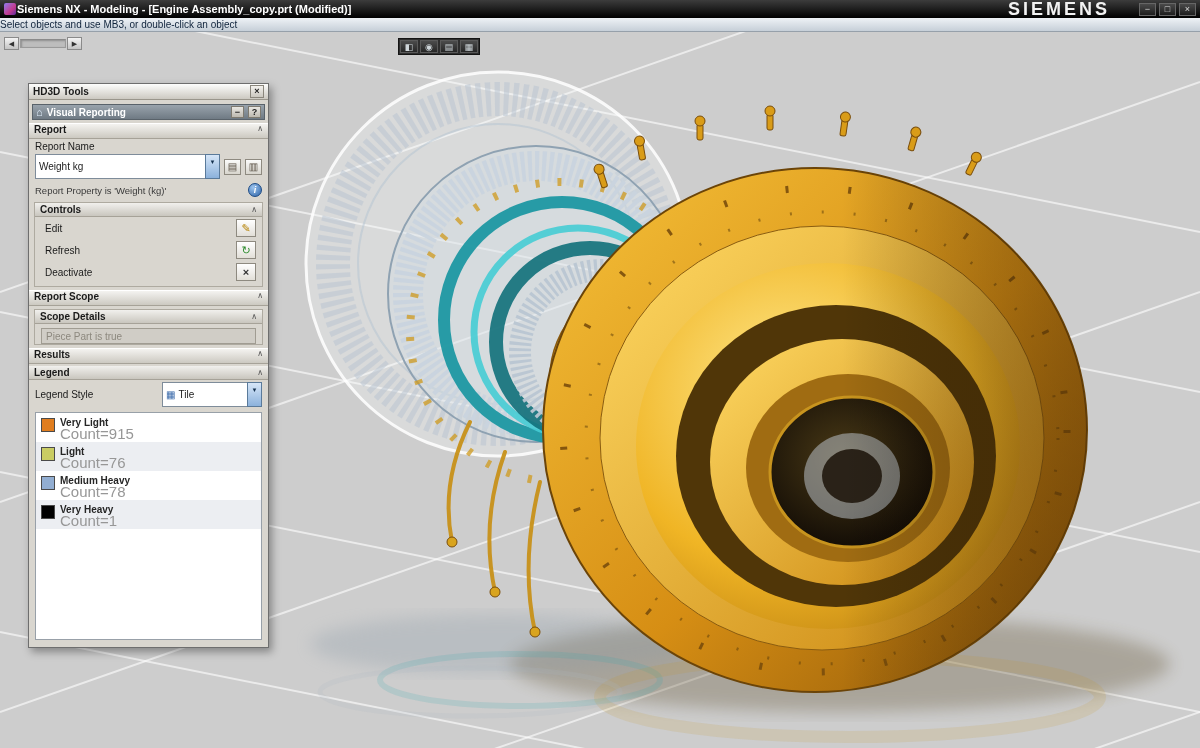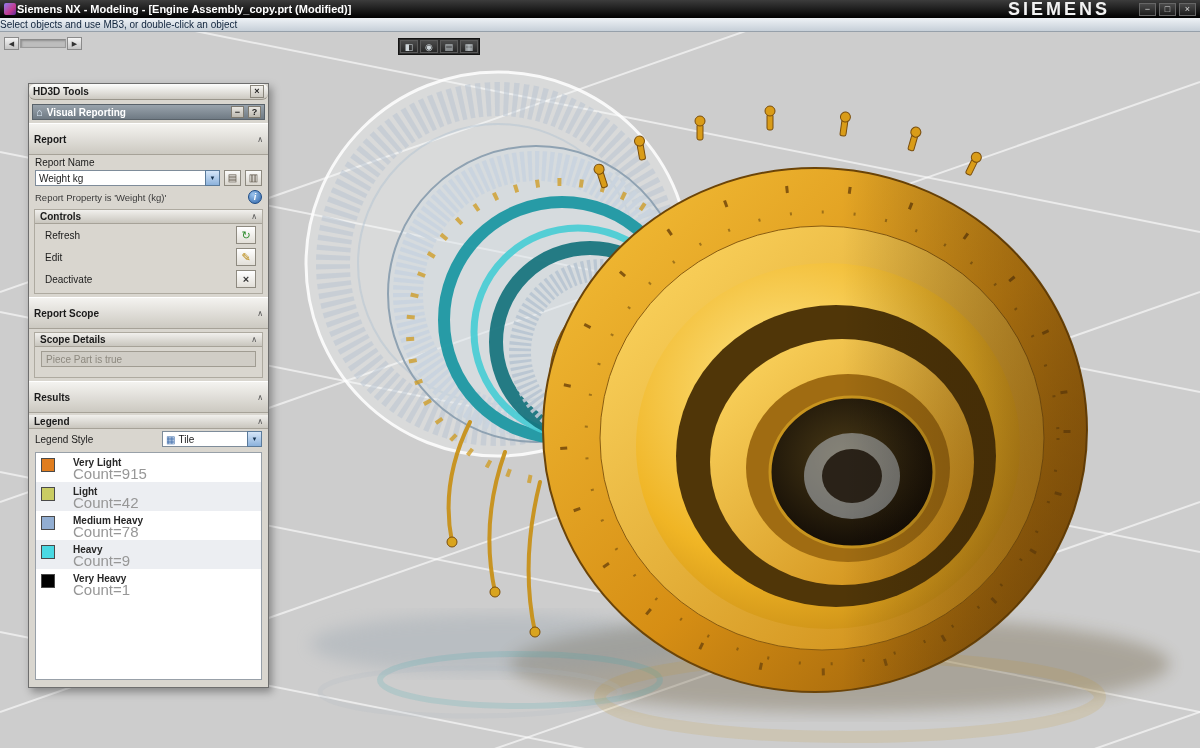--- a/index.html
+++ b/index.html
@@ -24,51 +24,51 @@
   .navscroll { position:absolute; top:5px; left:4px; display:flex; align-items:center; }
   .navbtn { width:15px; height:13px; background:linear-gradient(#f4f4f4,#c4c4c4); border:1px solid #8a8a8a; font-size:7px; color:#333; text-align:center; line-height:11px; }
   .navgroove { width:46px; height:9px; background:#bdbdbd; border:1px solid #9a9a9a; border-top-color:#8a8a8a; margin:0 1px; box-shadow:inset 1px 1px 2px rgba(0,0,0,.25); }
 
   
   .viewbar { position:absolute; top:6px; left:398px; display:flex; gap:2px; background:#2e2e2e; border:1px solid #141414; padding:1px; }
   .viewbar .vbtn { width:18px; height:13px; background:linear-gradient(#4c4c4c,#262626); border:1px solid #5a5a5a; color:#cfd6da; font-size:9px; line-height:12px; text-align:center; }
 
   
   .palette { position:absolute; left:28px; top:51px; width:241px; background:#d9d6cf; border:1px solid #6e6e6e; box-shadow:3px 4px 8px rgba(0,0,0,.35); font-size:10px; color:#1a1a1a; }
-  .pal-title { height:16px; background:linear-gradient(#fdfdfc,#ccc9c1); border-bottom:1px solid #9a968c; display:flex; align-items:center; padding:0 4px; font-weight:bold;border-radius:6px; }
+  .pal-title { height:16px; background:linear-gradient(#fdfdfc,#ccc9c1); border-bottom:1px solid #9a968c; display:flex; align-items:center; padding:0 4px; font-weight:bold; }
   .pal-title .x { margin-left:auto; width:14px; height:13px; border:1px solid #8a867c; background:linear-gradient(#f4f2ee,#cac7bf); text-align:center; line-height:11px; font-size:9px; color:#222; }
   .vr-bar { margin:4px 3px 0; height:16px; background:linear-gradient(#99a3ac,#6f7a84); border:1px solid #59626a; display:flex; align-items:center; gap:4px; padding:0 3px; color:#fff; font-weight:bold; }
   .vr-bar .home { color:#dce8f6; font-size:11px; }
   .vr-bar .mini { margin-left:auto; }
   .vr-btn { width:13px; height:12px; background:linear-gradient(#e9e7e2,#bdb9b0); border:1px solid #7e7a70; color:#222; font-size:9px; line-height:10px; text-align:center; font-weight:bold; }
 
-  .sec-hdr { height:32px; margin-top:3px; background:linear-gradient(#f4f3f0,#ccc9c1); border-top:1px solid #fff; border-bottom:1px solid #a6a298; display:flex; align-items:center; justify-content:space-between; padding:0 5px; font-weight:bold; }
+  .sec-hdr { height:16px; margin-top:3px; background:linear-gradient(#f4f3f0,#ccc9c1); border-top:1px solid #fff; border-bottom:1px solid #a6a298; display:flex; justify-content:space-between; padding:0 5px; font-weight:bold; }
   .chev { font-size:8px; color:#555; font-weight:normal; }
 
   .row { display:flex; align-items:center; padding:2px 6px; gap:4px; }
   .lbl { white-space:nowrap; }
 
-  .combo { display:flex; flex:1; height:16px; }
+  .combo { display:flex; flex:1; height:25px; }
   .combo .txt { flex:1; background:#fff; border:1px solid #7e8c9a; border-right:none; padding:0 3px; display:flex; align-items:center; overflow:hidden; white-space:nowrap; }
   .combo .dd { width:15px; background:linear-gradient(#d6e6f8,#8cb2dc); border:1px solid #5a7a9a; color:#13304e; font-size:6px; text-align:center; line-height:15px; }
   .sqbtn { width:17px; height:16px; background:linear-gradient(#fbfbfa,#d8d5cd); border:1px solid #8e8a80; font-size:10px; text-align:center; line-height:14px; color:#5a5144; }
   .infobtn { margin-left:auto; width:14px; height:14px; border-radius:50%; background:radial-gradient(circle at 35% 30%,#9cc4ee,#2e64a8); color:#fff; font-size:9px; font-weight:bold; font-style:italic; text-align:center; line-height:13px; border:1px solid #1c4a84; }
 
   .groupbox { margin:3px 5px; border:1px solid #aeaaa0; background:#d9d6cf; }
   .grp-hdr { height:14px; background:linear-gradient(#f1f0ed,#c9c6be); border-bottom:1px solid #a6a298; display:flex; align-items:center; justify-content:space-between; padding:0 5px; font-weight:bold; }
   .ctl-row { display:flex; align-items:center; justify-content:space-between; padding:2px 6px 2px 10px; }
   .icobtn { width:20px; height:18px; background:linear-gradient(#ffffff,#e2dfd8); border:1px solid #8e8a80; text-align:center; line-height:16px; font-size:11px; }
   .ico-green { color:#2a8a2a; }
   .ico-gold { color:#b8860b; }
   .ico-dark { color:#333; font-weight:bold; }
 
-  .dis-input { margin:4px 6px 10px; background:#d0cdc6; border:1px solid #a09c92; color:#8d897f; padding:2px 4px; height:16px; }
+  .dis-input { margin:4px 6px 0; background:#d0cdc6; border:1px solid #a09c92; color:#8d897f; padding:2px 4px; height:16px; }
 
   .legend-list { margin:3px 6px 7px; background:#fff; border:1px solid #98a0a8; height:228px; overflow:hidden; }
-  .legend-row { display:flex; gap:18px; padding:4px 5px 3px; align-items:flex-start; }
+  .legend-row { display:flex; gap:5px; padding:4px 5px 3px; align-items:flex-start; }
   .legend-row:nth-child(even) { background:#eceef2; }
   .swatch { width:14px; height:14px; border:1px solid #4a4a4a; flex:0 0 auto; margin-top:1px; }
   .leg-name { font-weight:bold; color:#262626; line-height:11px; }
   .leg-count { font-size:15px; color:#979797; line-height:11px; }
 </style>
 </head>
 <body>
 
 <div class="titlebar">
   <span class="nx-logo"></span>
@@ -253,26 +253,26 @@
       <span style="font-size:9.5px;color:#3a3a3a;">Report Property is 'Weight (kg)'</span>
       <span class="infobtn">i</span>
     </div>
 
     <div class="groupbox">
       <div class="grp-hdr">
         <span>Controls</span>
         <span class="chev">∧</span>
       </div>
       <div class="ctl-row">
+        <span>Edit</span>
+        <span class="icobtn ico-gold">✎</span>
+      </div>
+      <div class="ctl-row">
         <span>Refresh</span>
         <span class="icobtn ico-green">↻</span>
-      </div>
-      <div class="ctl-row">
-        <span>Edit</span>
-        <span class="icobtn ico-gold">✎</span>
       </div>
       <div class="ctl-row" style="padding-bottom:5px;">
         <span>Deactivate</span>
         <span class="icobtn ico-dark">×</span>
       </div>
     </div>
 
     <div class="sec-hdr">
       <span>Report Scope</span>
       <span class="chev">∧</span>
@@ -310,38 +310,31 @@
         <span class="swatch" style="background: rgb(224, 125, 30);"></span>
         <span>
             <div class="leg-name">Very Light</div>
               <div class="leg-count">Count=915</div>
           </span>
       </div>
       <div class="legend-row">
         <span class="swatch" style="background: rgb(201, 204, 99);"></span>
         <span>
             <div class="leg-name">Light</div>
-              <div class="leg-count">Count=42</div>
+              <div class="leg-count">Count=76</div>
           </span>
       </div>
       <div class="legend-row">
         <span class="swatch" style="background: rgb(146, 174, 210);"></span>
         <span>
             <div class="leg-name">Medium Heavy</div>
               <div class="leg-count">Count=78</div>
           </span>
       </div>
       <div class="legend-row">
-        <span class="swatch" style="background: rgb(74, 217, 227);"></span>
-        <span>
-            <div class="leg-name">Heavy</div>
-              <div class="leg-count">Count=9</div>
-          </span>
-      </div>
-      <div class="legend-row">
         <span class="swatch" style="background: rgb(0, 0, 0);"></span>
         <span>
             <div class="leg-name">Very Heavy</div>
               <div class="leg-count">Count=1</div>
           </span>
       </div>
     </div>
   </div>
 </div>
 

